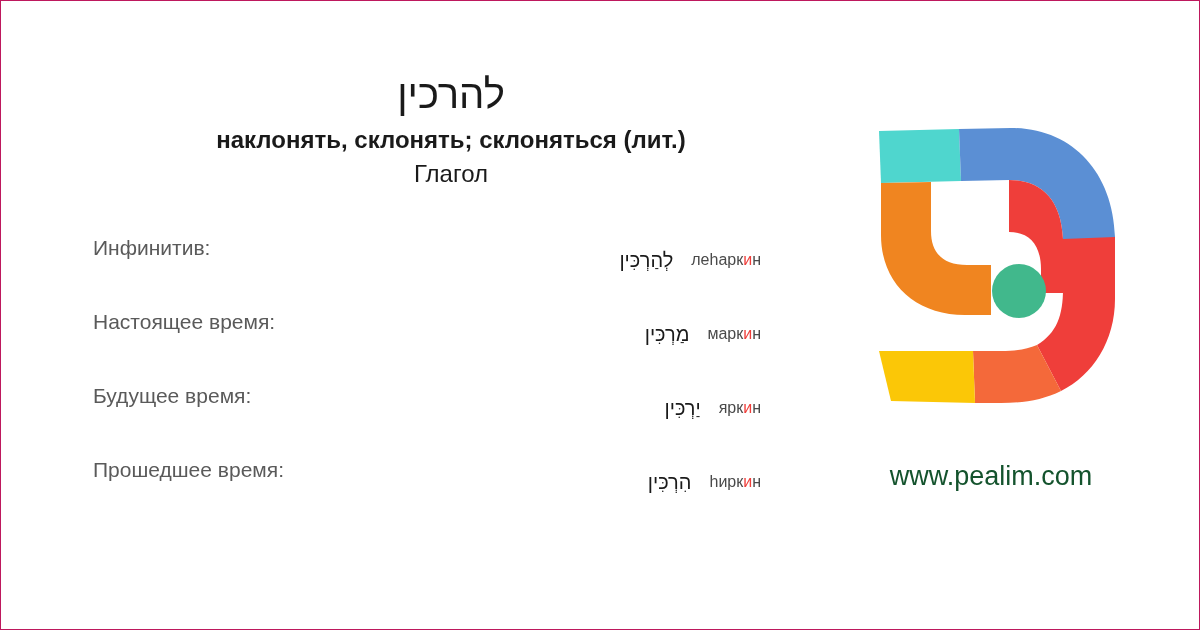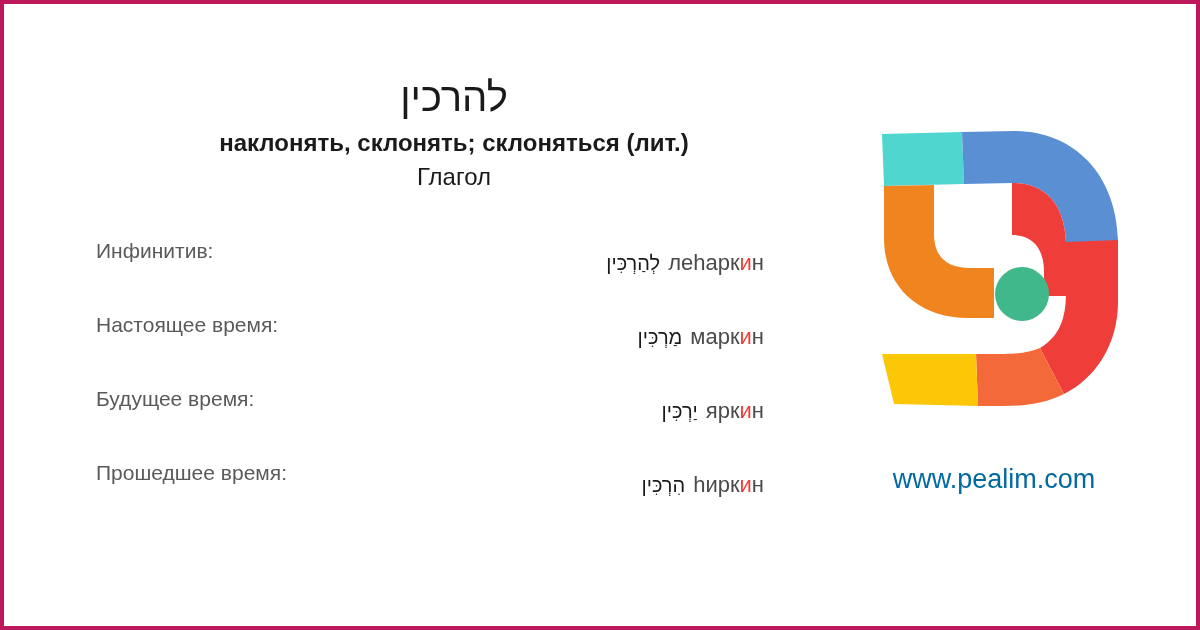--- a/index.html
+++ b/index.html
@@ -12,21 +12,21 @@
     height: 630px;
     font-family: "Liberation Sans", "DejaVu Sans", sans-serif;
     overflow: hidden;
   }
   .card {
     position: relative;
     box-sizing: border-box;
     width: 1200px;
     height: 630px;
     background: #ffffff;
-    border: 4px solid #be185d;
+    border: 1px solid #be185d;
   }
 
   
   .header {
     position: absolute;
     left: 0;
     top: 66px;
     width: 900px;
     text-align: center;
   }
@@ -83,26 +83,26 @@
   .heb-form {
     font-size: 20px;
     line-height: 42px;
     color: #1a1a1a;
     direction: rtl;
     unicode-bidi: isolate;
     display: inline-block;
     vertical-align: middle;
   }
   .translit {
-    font-size: 22px;
+    font-size: 16px;
     line-height: 30px;
     color: #4a4a4a;
     display: inline-block;
     vertical-align: middle;
-    margin-left: 8px;
+    margin-left: 18px;
   }
   .translit .hl {
     color: #ef3e3a;
   }
 
   
   .logo-wrap {
     position: absolute;
     left: 860px;
     top: 118px;
@@ -116,21 +116,21 @@
     margin: 0 auto;
   }
   .site-url {
     position: absolute;
     left: 820px;
     top: 457px;
     width: 340px;
     text-align: center;
     font-size: 27px;
     line-height: 36px;
-    color: #0369a1;
+    color: #14532d;
   }
 </style>
 </head>
 <body>
 
 <div class="card">
 
   <div class="header">
     <div class="heb-title">להרכין</div>
     <div class="translation">наклонять, склонять; склоняться (лит.)</div>

